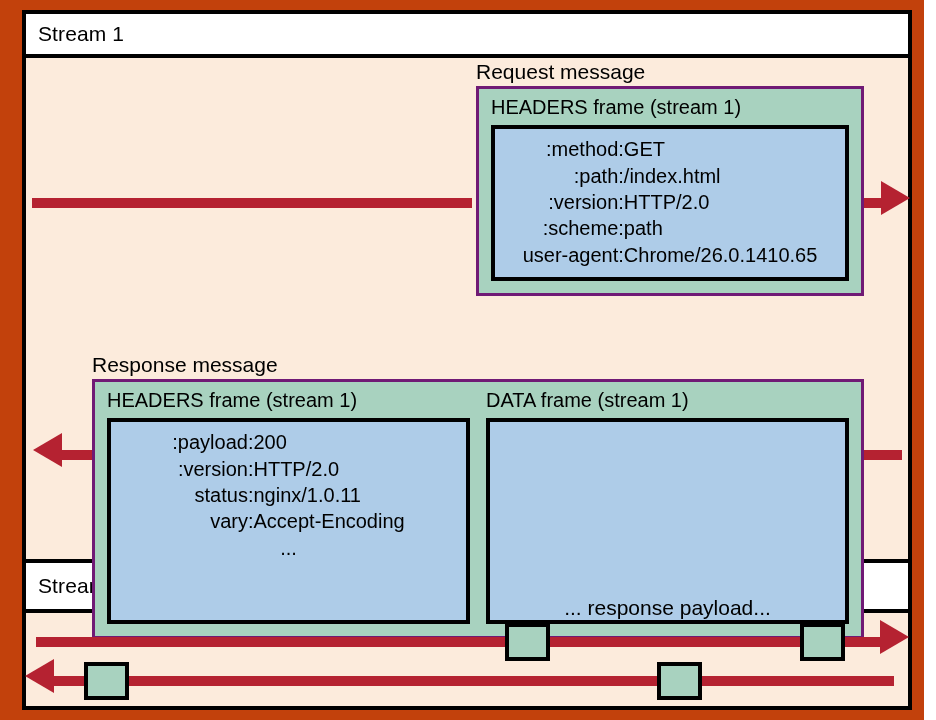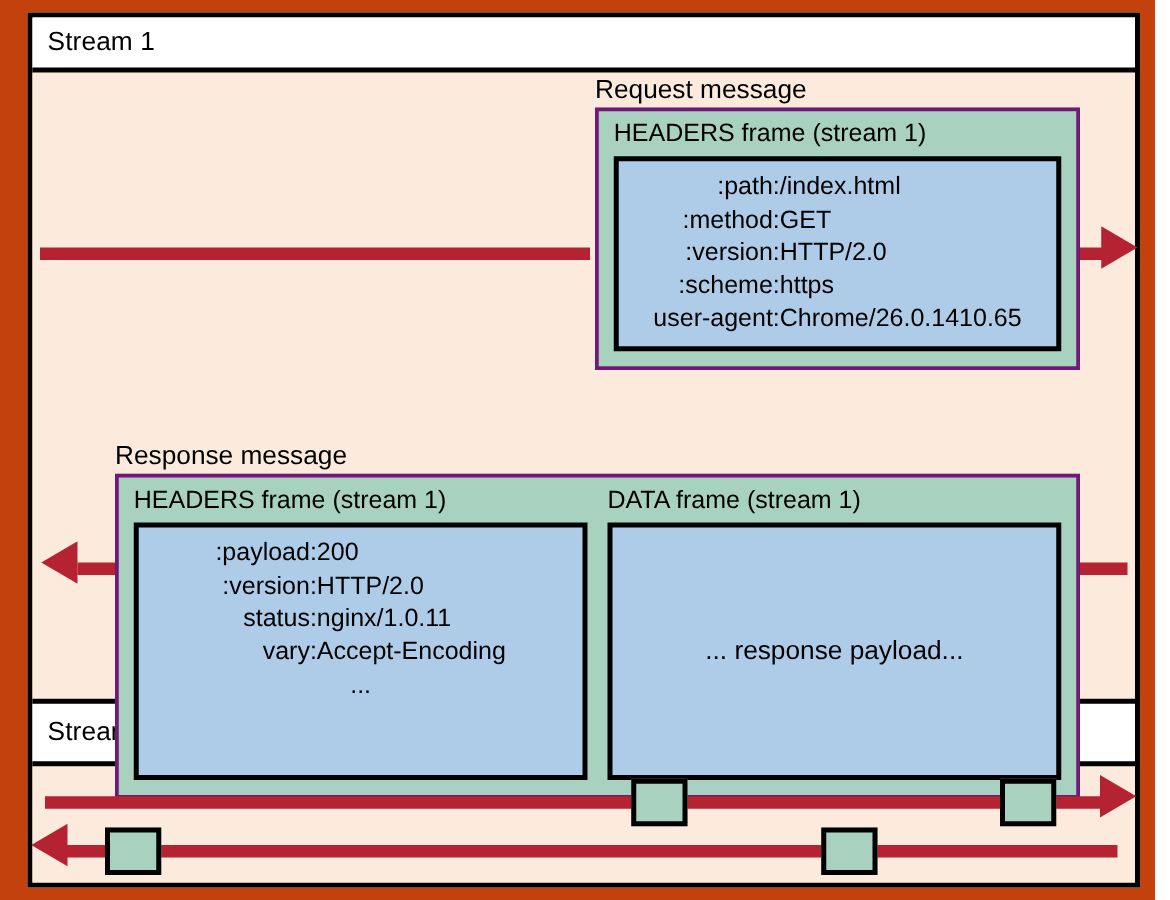--- a/index.html
+++ b/index.html
@@ -213,21 +213,21 @@
     width: 772px;
     display: flex;
     gap: 16px;
     padding: 6px 12px 12px 12px;
   }
   .frame-col { flex: 1 1 0; min-width: 0; }
   #response-headers-payload { padding: 7px 10px 9px 10px; height: 206px; box-sizing: border-box; }
   #data-frame-payload {
     height: 206px;
     display: flex;
-    align-items: center;
+    align-items: flex-end;
     justify-content: center;
   }
   .payload-text {
     font-size: 21px;
     color: #000000;
     white-space: nowrap;
   }
 </style>
 </head>
 <body>
@@ -265,34 +265,34 @@
   <div class="arrow-head left" id="res-head"></div>
 
   <div class="msg-group" id="request-message">
     <div class="msg-caption">Request message</div>
     <div class="frame-box">
       <div class="frame-title">HEADERS frame (stream 1)</div>
       <div class="payload-box">
         <table class="kv">
           <tbody>
             <tr>
+              <td class="kv-key">:method:</td>
+              <td class="kv-val">GET</td>
+            </tr>
+            <tr>
               <td class="kv-key">:path:</td>
               <td class="kv-val">/index.html</td>
             </tr>
             <tr>
-              <td class="kv-key">:method:</td>
-              <td class="kv-val">GET</td>
-            </tr>
-            <tr>
               <td class="kv-key">:version:</td>
               <td class="kv-val">HTTP/2.0</td>
             </tr>
             <tr>
               <td class="kv-key">:scheme:</td>
-              <td class="kv-val">https</td>
+              <td class="kv-val">path</td>
             </tr>
             <tr>
               <td class="kv-key">user-agent:</td>
               <td class="kv-val">Chrome/26.0.1410.65</td>
             </tr>
           </tbody>
         </table>
       </div>
     </div>
   </div>

